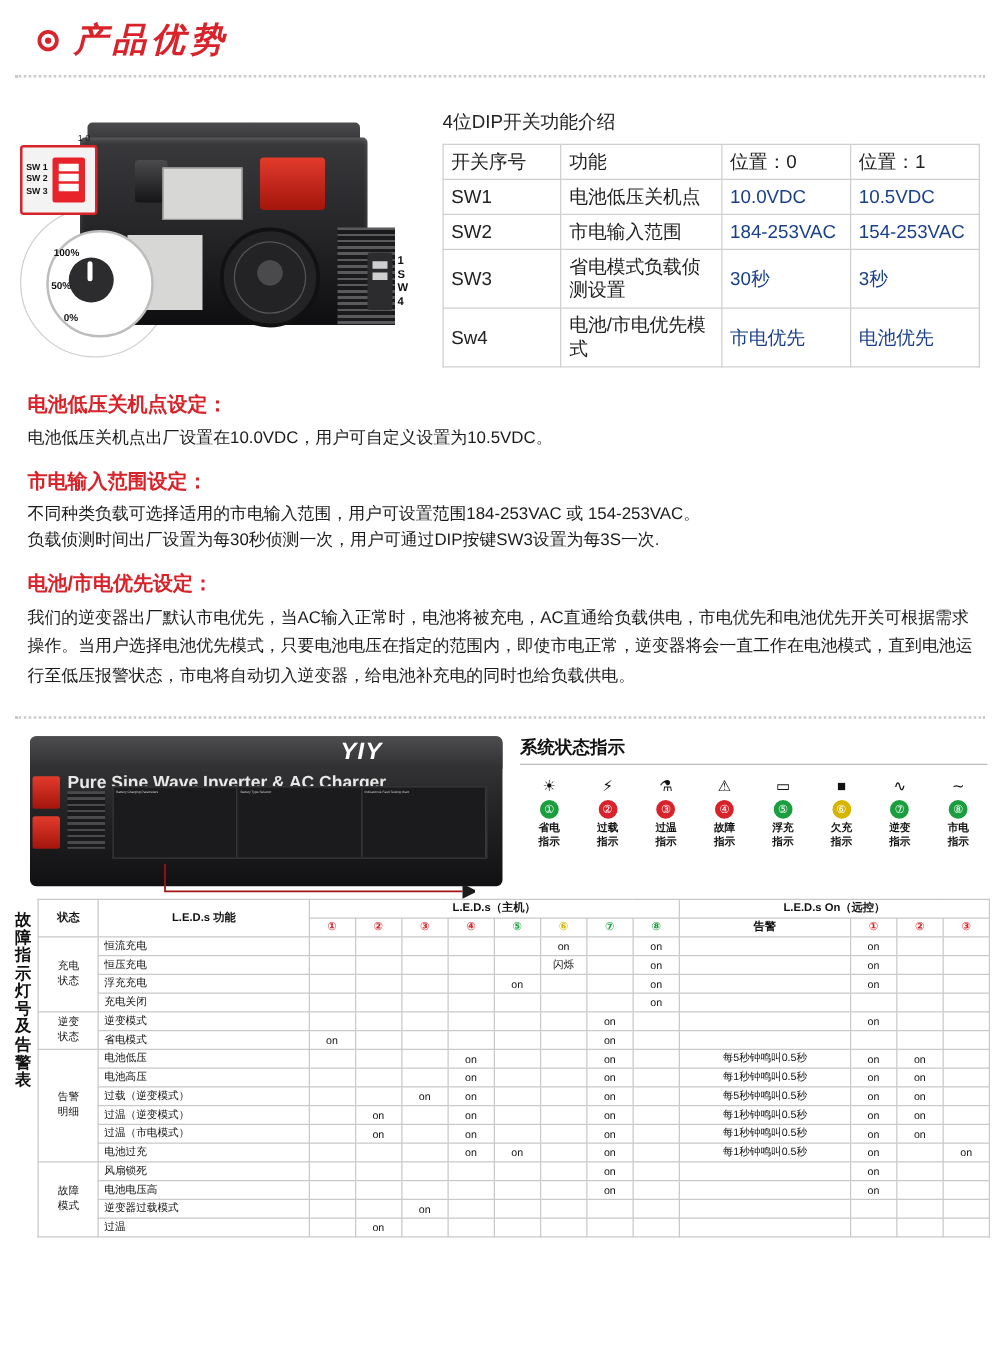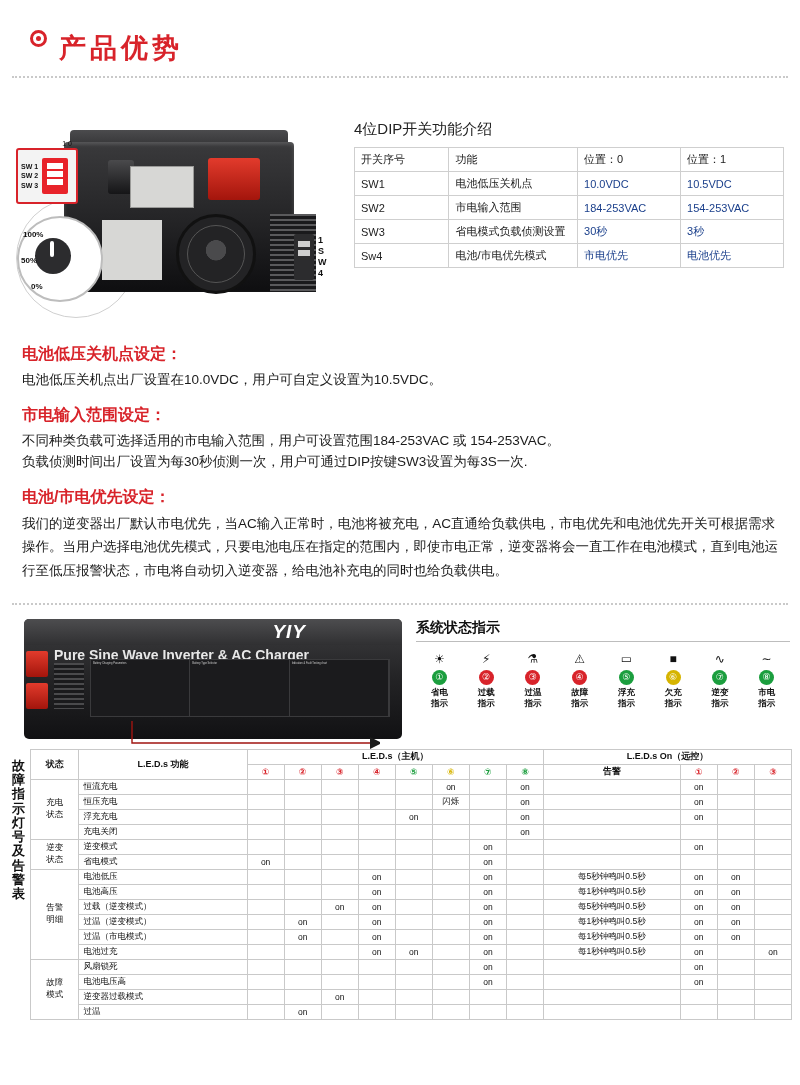--- a/index.html
+++ b/index.html
@@ -7,23 +7,24 @@
     margin: 0; padding: 0;
     width: 800px;
     background: #ffffff;
     font-family: "Liberation Sans", "DejaVu Sans", sans-serif;
   }
   .page { width: 800px; position: relative; }
 
   
   .header {
     padding: 14px 0 10px 18px;
-    display: flex; 
+    display: flex; align-items: center;
     border-bottom: 2px dotted #c9c9c9;
-    margin: 16px 12px;
+    margin: 0 12px;
+    font-style: italic;
   }
   .header-bullet {
     width: 17px; height: 17px; border-radius: 50%;
     border: 3px solid #d8232a; background: #fff;
     position: relative; margin-right: 12px;
   }
   .header-bullet::after {
     content:""; position:absolute; left:3px; top:3px;
     width:5px; height:5px; border-radius:50%; background:#d8232a;
   }
@@ -94,21 +95,21 @@
   .dip-switch {
     width:26px; height:36px; background:#e8232a; margin-left:4px;
     border-radius:2px; position:relative; padding-top:3px;
   }
   .dip-switch i {
     display:block; width:16px; height:6px; background:#fff; margin:2px auto;
   }
   .dip-01 { position:absolute; right:4px; top:-10px; font-size:7px; color:#111; }
 
   .knob-callout {
-    position:absolute; left:1px; top:110px; width:86px; height:86px;
+    position:absolute; left:21px; top:110px; width:86px; height:86px;
   }
   .knob-circle {
     position:absolute; left:0; top:0; width:86px; height:86px; border-radius:50%;
     border:2px solid #bdbdbd; background:#fff;
   }
   .knob-inner {
     position:absolute; left:18px; top:22px; width:36px; height:36px; border-radius:50%;
     background:#2c2c2e;
   }
   .knob-inner::after{
@@ -131,21 +132,21 @@
   .ellipse-deco{
     position:absolute; left:0px; top:92px; width:120px; height:120px;
     border:1px solid #d0d0d0; border-radius:50%;
   }
 
   
   .dip-table-wrap { flex:1; padding-left: 8px; padding-top: 14px; }
   .dip-table-title { font-size: 15px; color: #222; margin-bottom: 8px; }
   table.dip {
     border-collapse: collapse; width: 100%;
-    font-size: 11px; color: #222;
+    font-size: 15px; color: #222;
   }
   table.dip th, table.dip td {
     border: 1px solid #cfcfcf; padding: 4px 6px; text-align: left;
     height: 21px;
   }
   table.dip th { font-weight: normal; background: #fff; }
   table.dip td.val { color:#1a3f8b; }
   table.dip col.c1 { width: 22%; }
   table.dip col.c2 { width: 30%; }
   table.dip col.c3 { width: 24%; }

